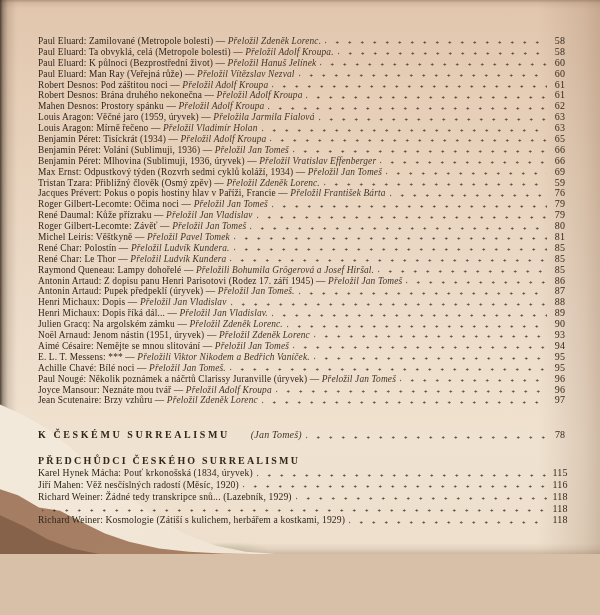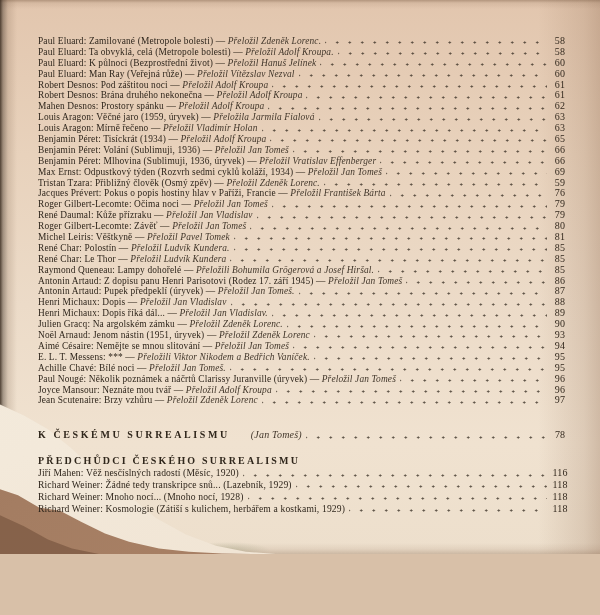--- a/index.html
+++ b/index.html
@@ -148,23 +148,24 @@
       <span class="heading-label">K ČESKÉMU SURREALISMU</span><span class="heading-byline">(Jan Tomeš)</span>
       <span class="dots"></span>
       <span class="pg">78</span>
     </div>
 
     <div class="heading-row sub">
       <span class="heading-label">PŘEDCHŮDCI ČESKÉHO SURREALISMU</span>
     </div>
 
     <div class="list sect2" id="pred-list">
+  <div class="row"><span class="t">Karel Hynek Mácha: Pouť krkonošská (1834, úryvek)</span><span class="dots"></span><span class="pg">115</span></div>
 
   <div class="row"><span class="t">Jiří Mahen: Věž nesčíslných radostí (Měsíc, 1920)</span><span class="dots"></span><span class="pg">116</span></div>
 
   <div class="row"><span class="t">Richard Weiner: Žádné tedy transkripce snů... (Lazebník, 1929)</span><span class="dots"></span><span class="pg">118</span></div>
 
-  <div class="row"><span class="t">Richard Weiner: Mnoho nocí... (Mnoho nocí, 1928)</span><span class="dots"></span><span class="pg">118</span></div>
+  <div class="row"><span class="dots"></span><span class="pg">118</span></div>
 
   <div class="row"><span class="t">Richard Weiner: Kosmologie (Zátiší s kulichem, herbářem a kostkami, 1929)</span><span class="dots"></span><span class="pg">118</span></div>
 </div>
   </div>
 </div>
 
 </body></html>

